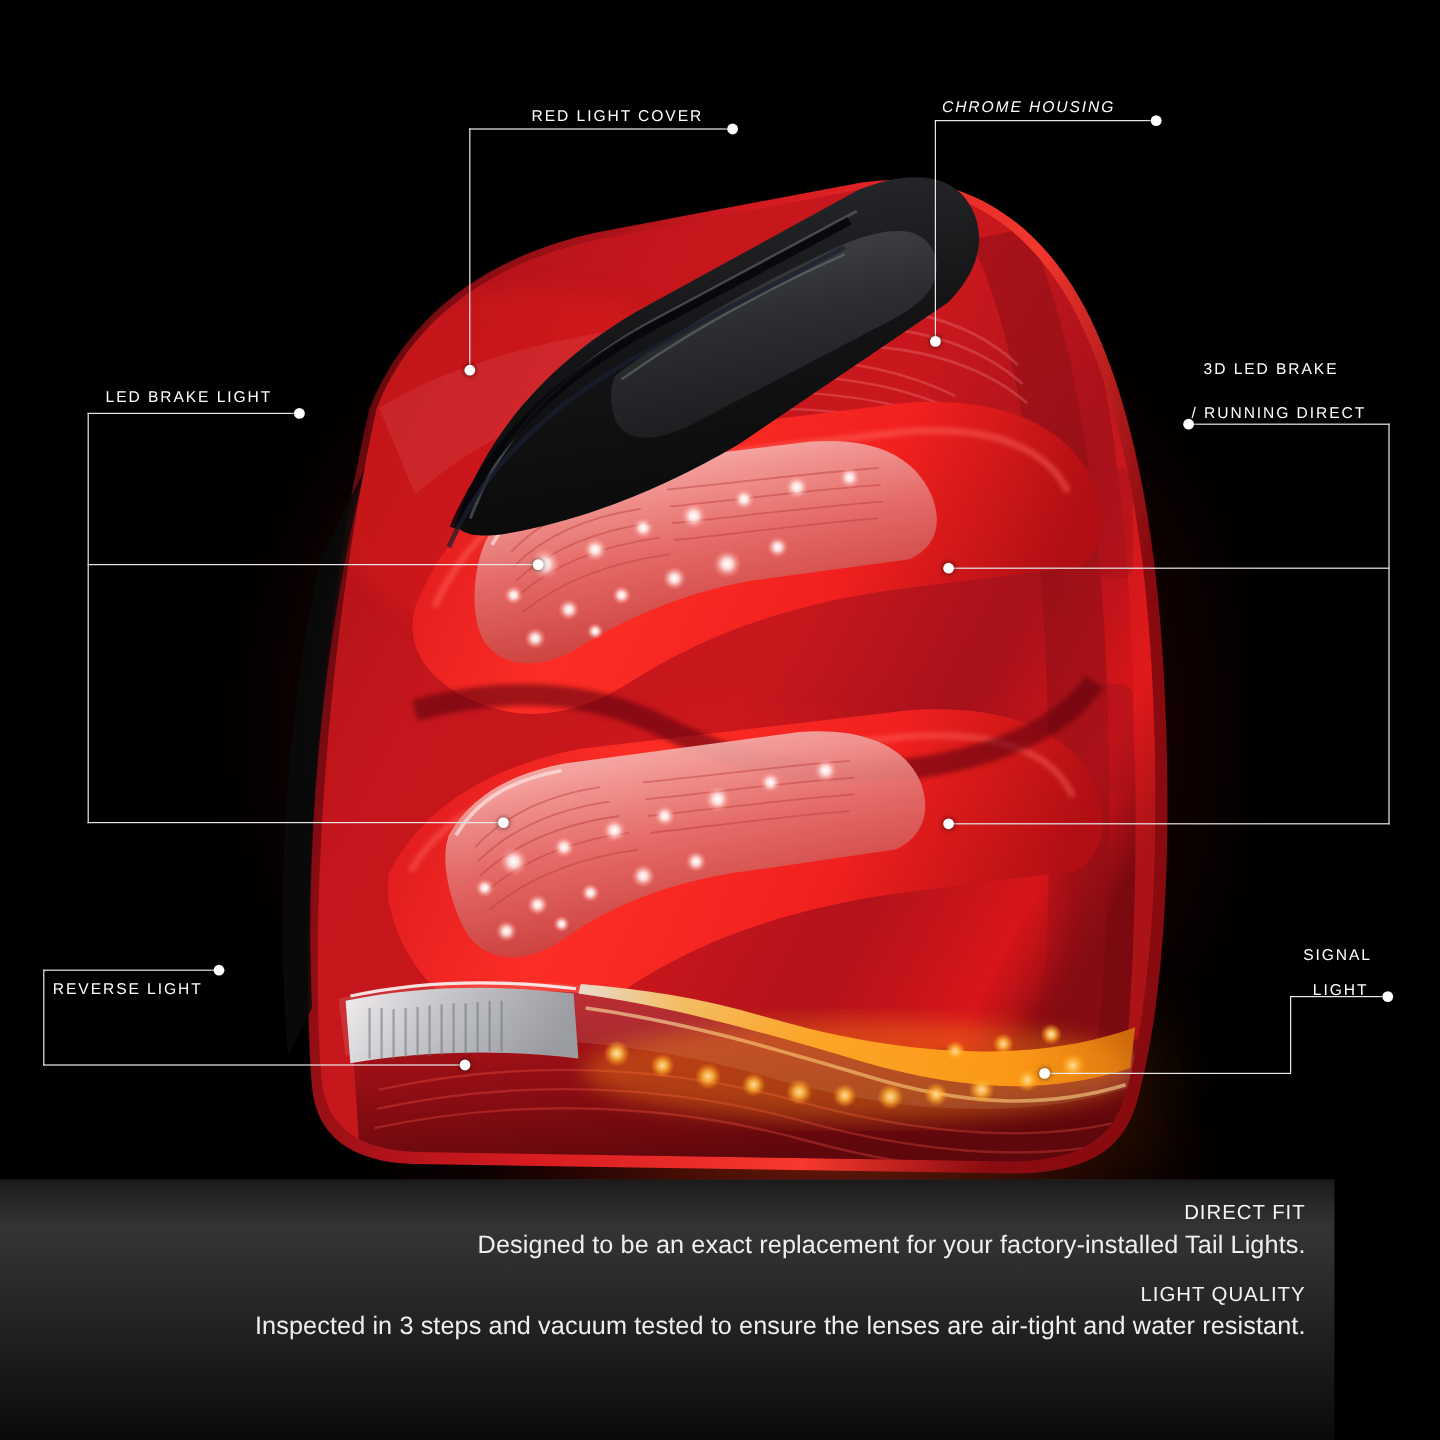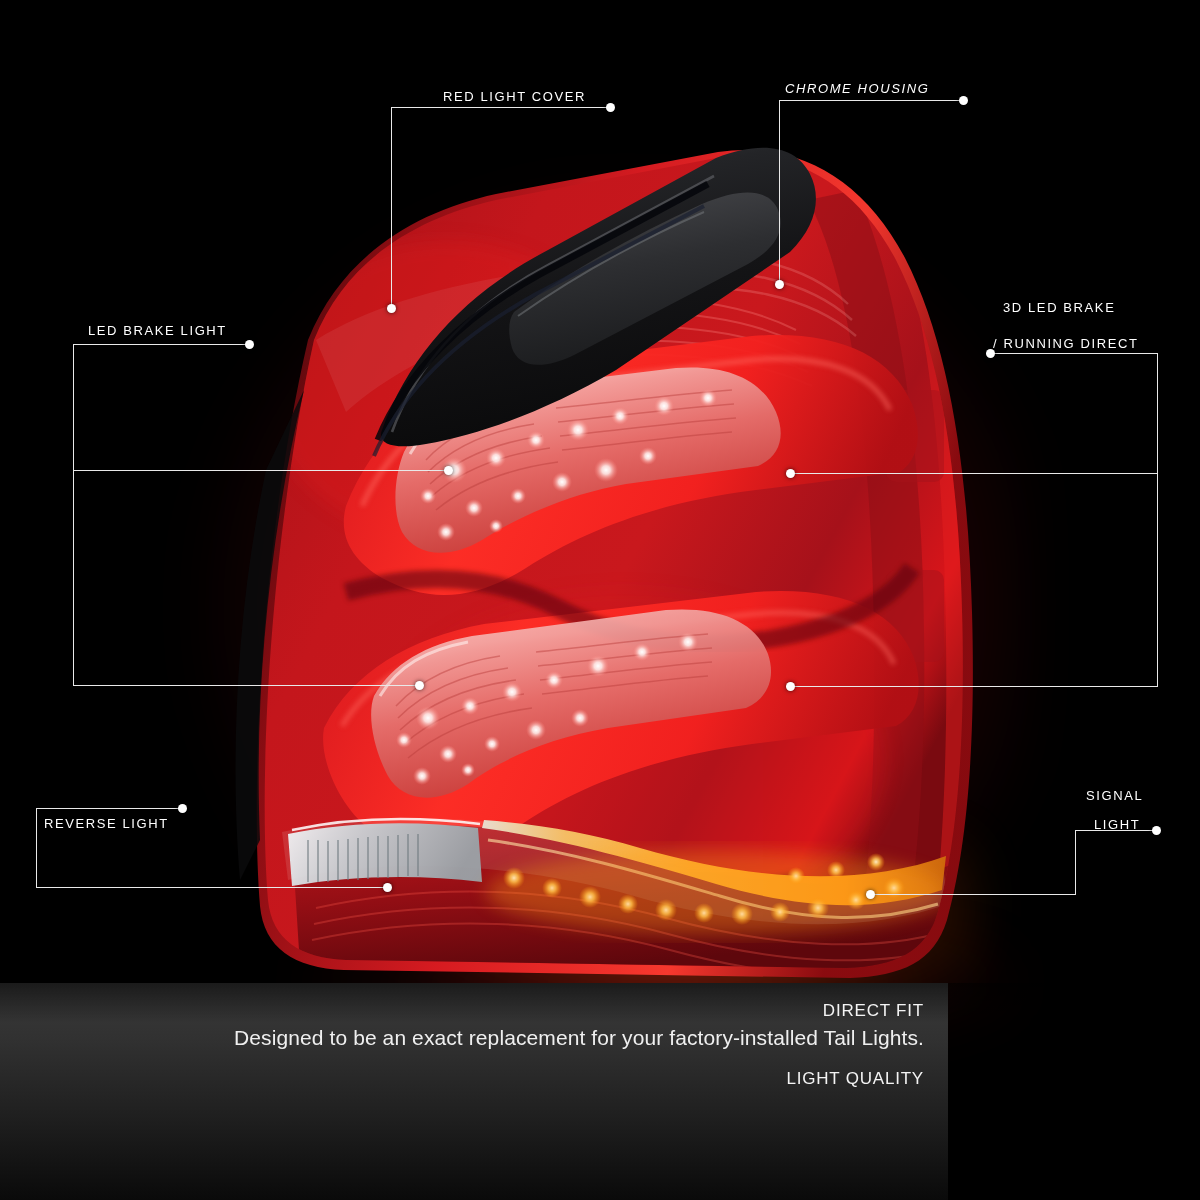--- a/index.html
+++ b/index.html
@@ -13,21 +13,21 @@
      background:radial-gradient(ellipse at 52% 52%, rgba(180,16,20,.50) 0%, rgba(120,8,12,.28) 42%, rgba(40,0,2,0) 72%);
      filter:blur(26px);}
   #glow-amber{left:420px;top:800px;width:560px;height:220px;
      background:radial-gradient(ellipse at 55% 50%, rgba(255,140,20,.40) 0%, rgba(200,70,6,.16) 50%, rgba(0,0,0,0) 76%);
      filter:blur(22px);}
   #glow-bottom{left:300px;top:930px;width:720px;height:130px;
      background:radial-gradient(ellipse at 50% 40%, rgba(190,30,20,.40) 0%, rgba(90,8,6,.12) 55%, rgba(0,0,0,0) 80%);
      filter:blur(20px);}
 
   
-  #info-panel{position:absolute;left:0;top:983px;width:948px;height:217px;
+  #info-panel{position:absolute;left:0;top:983px;width:1112px;height:217px;
       background:linear-gradient(180deg,#3a3a3a 0%,#313131 26%,#1e1e1e 64%,#0a0a0a 100%);}
   #info-panel::before{content:"";position:absolute;left:0;top:0;width:1200px;height:40px;
       background:linear-gradient(180deg,rgba(0,0,0,.55),rgba(0,0,0,0));}
   .info-block{position:absolute;right:24px;text-align:right;color:#fff;}
   .info-head{font-size:17px;letter-spacing:.8px;font-weight:400;color:#f4f4f4;}
   .info-body{font-size:21px;color:#efefef;margin-top:5px;letter-spacing:.1px;}
   #info-1{top:18px;}
   #info-2{top:86px;}
 
   
@@ -406,16 +406,17 @@
   <div class="ln h" style="left:873px;top:894px;width:203px;"></div>
   <div class="dot" style="left:866px;top:890px;"></div>
 
   <div id="info-panel">
     <div class="info-block" id="info-1">
       <div class="info-head">DIRECT FIT</div>
       <div class="info-body">Designed to be an exact replacement for your factory-installed Tail Lights.</div>
     </div>
     <div class="info-block" id="info-2">
       <div class="info-head">LIGHT QUALITY</div>
+      <div class="info-body">Inspected in 3 steps and vacuum tested to ensure the lenses are air-tight and water resistant.</div>
     </div>
   </div>
 
 </div>
 
 </body></html>

